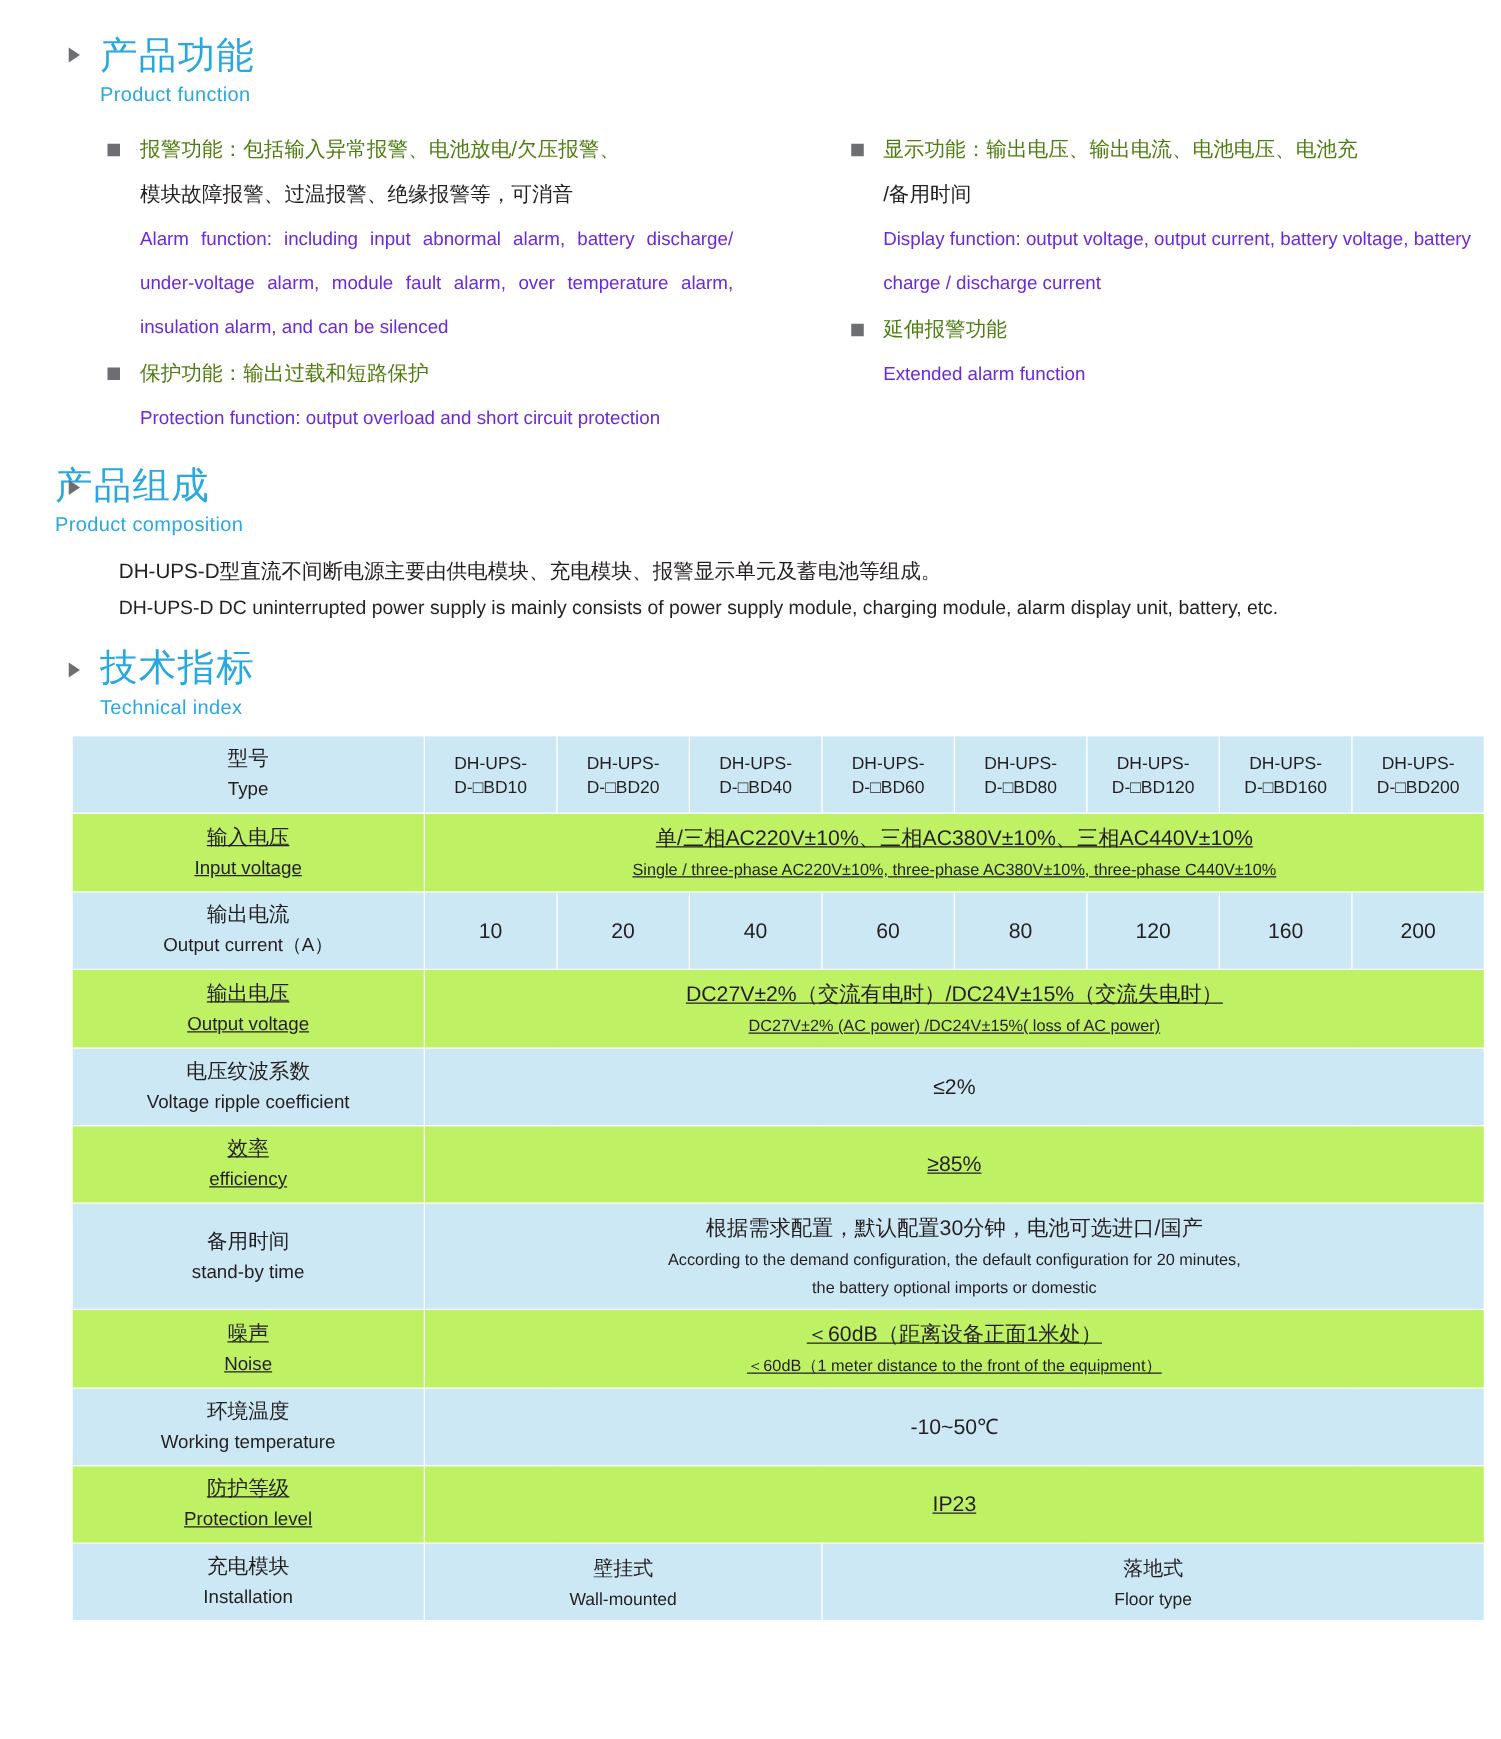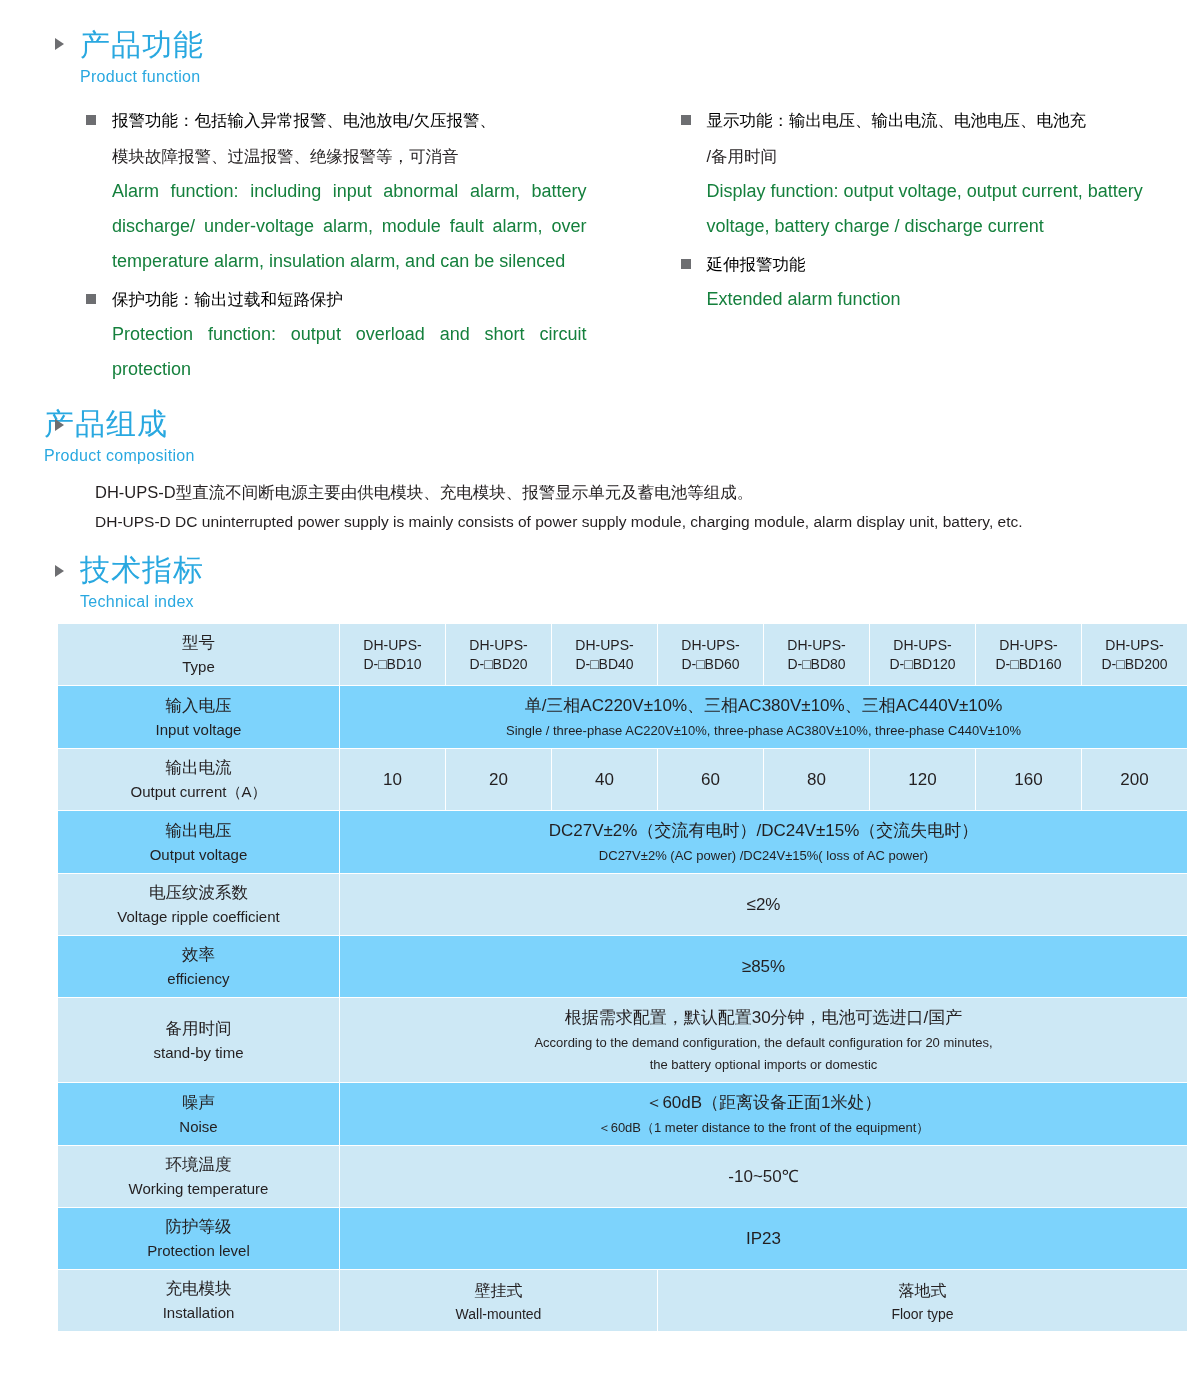--- a/index.html
+++ b/index.html
@@ -70,42 +70,42 @@
   }
   .bullet-item {
     position: relative;
     margin-bottom: 2px;
   }
   .bullet-line {
     position: relative;
     padding-left: 26px;
     font-size: 16.5px;
     line-height: 36px;
-    color: #000000;
+    color: #4d7c0f;
   }
   .bullet-line .sq {
     position: absolute;
     left: 0;
     top: 13px;
     width: 10px;
     height: 10px;
     background: #6d6e71;
   }
   .cn-text {
     font-size: 16.5px;
     line-height: 36px;
     color: #231f20;
   }
   .cn-text.indent {
     padding-left: 26px;
   }
   .en-text {
-    font-size: 18px;
+    font-size: 15px;
     line-height: 35px;
-    color: #15803d;
+    color: #6d28d9;
     padding-left: 26px;
     text-align: justify;
     text-justify: inter-word;
   }
   .en-text.nojustify {
     text-align: left;
   }
 
   
   .comp-wrap {
@@ -136,21 +136,21 @@
     table-layout: fixed;
   }
   table.tech td {
     border: 1px solid #ffffff;
     text-align: center;
     vertical-align: middle;
     padding: 6px 16px;
     color: #231f20;
   }
   .row-a td { background: #cde8f5; }
-  .row-b td { background: #7dd3fc; }
+  .row-b td { background: #bef264; text-decoration: underline; }
   td.label {
     width: 282px;
   }
   .cn {
     font-size: 16.5px;
     line-height: 25px;
     display: block;
   }
   .en {
     font-size: 15px;

